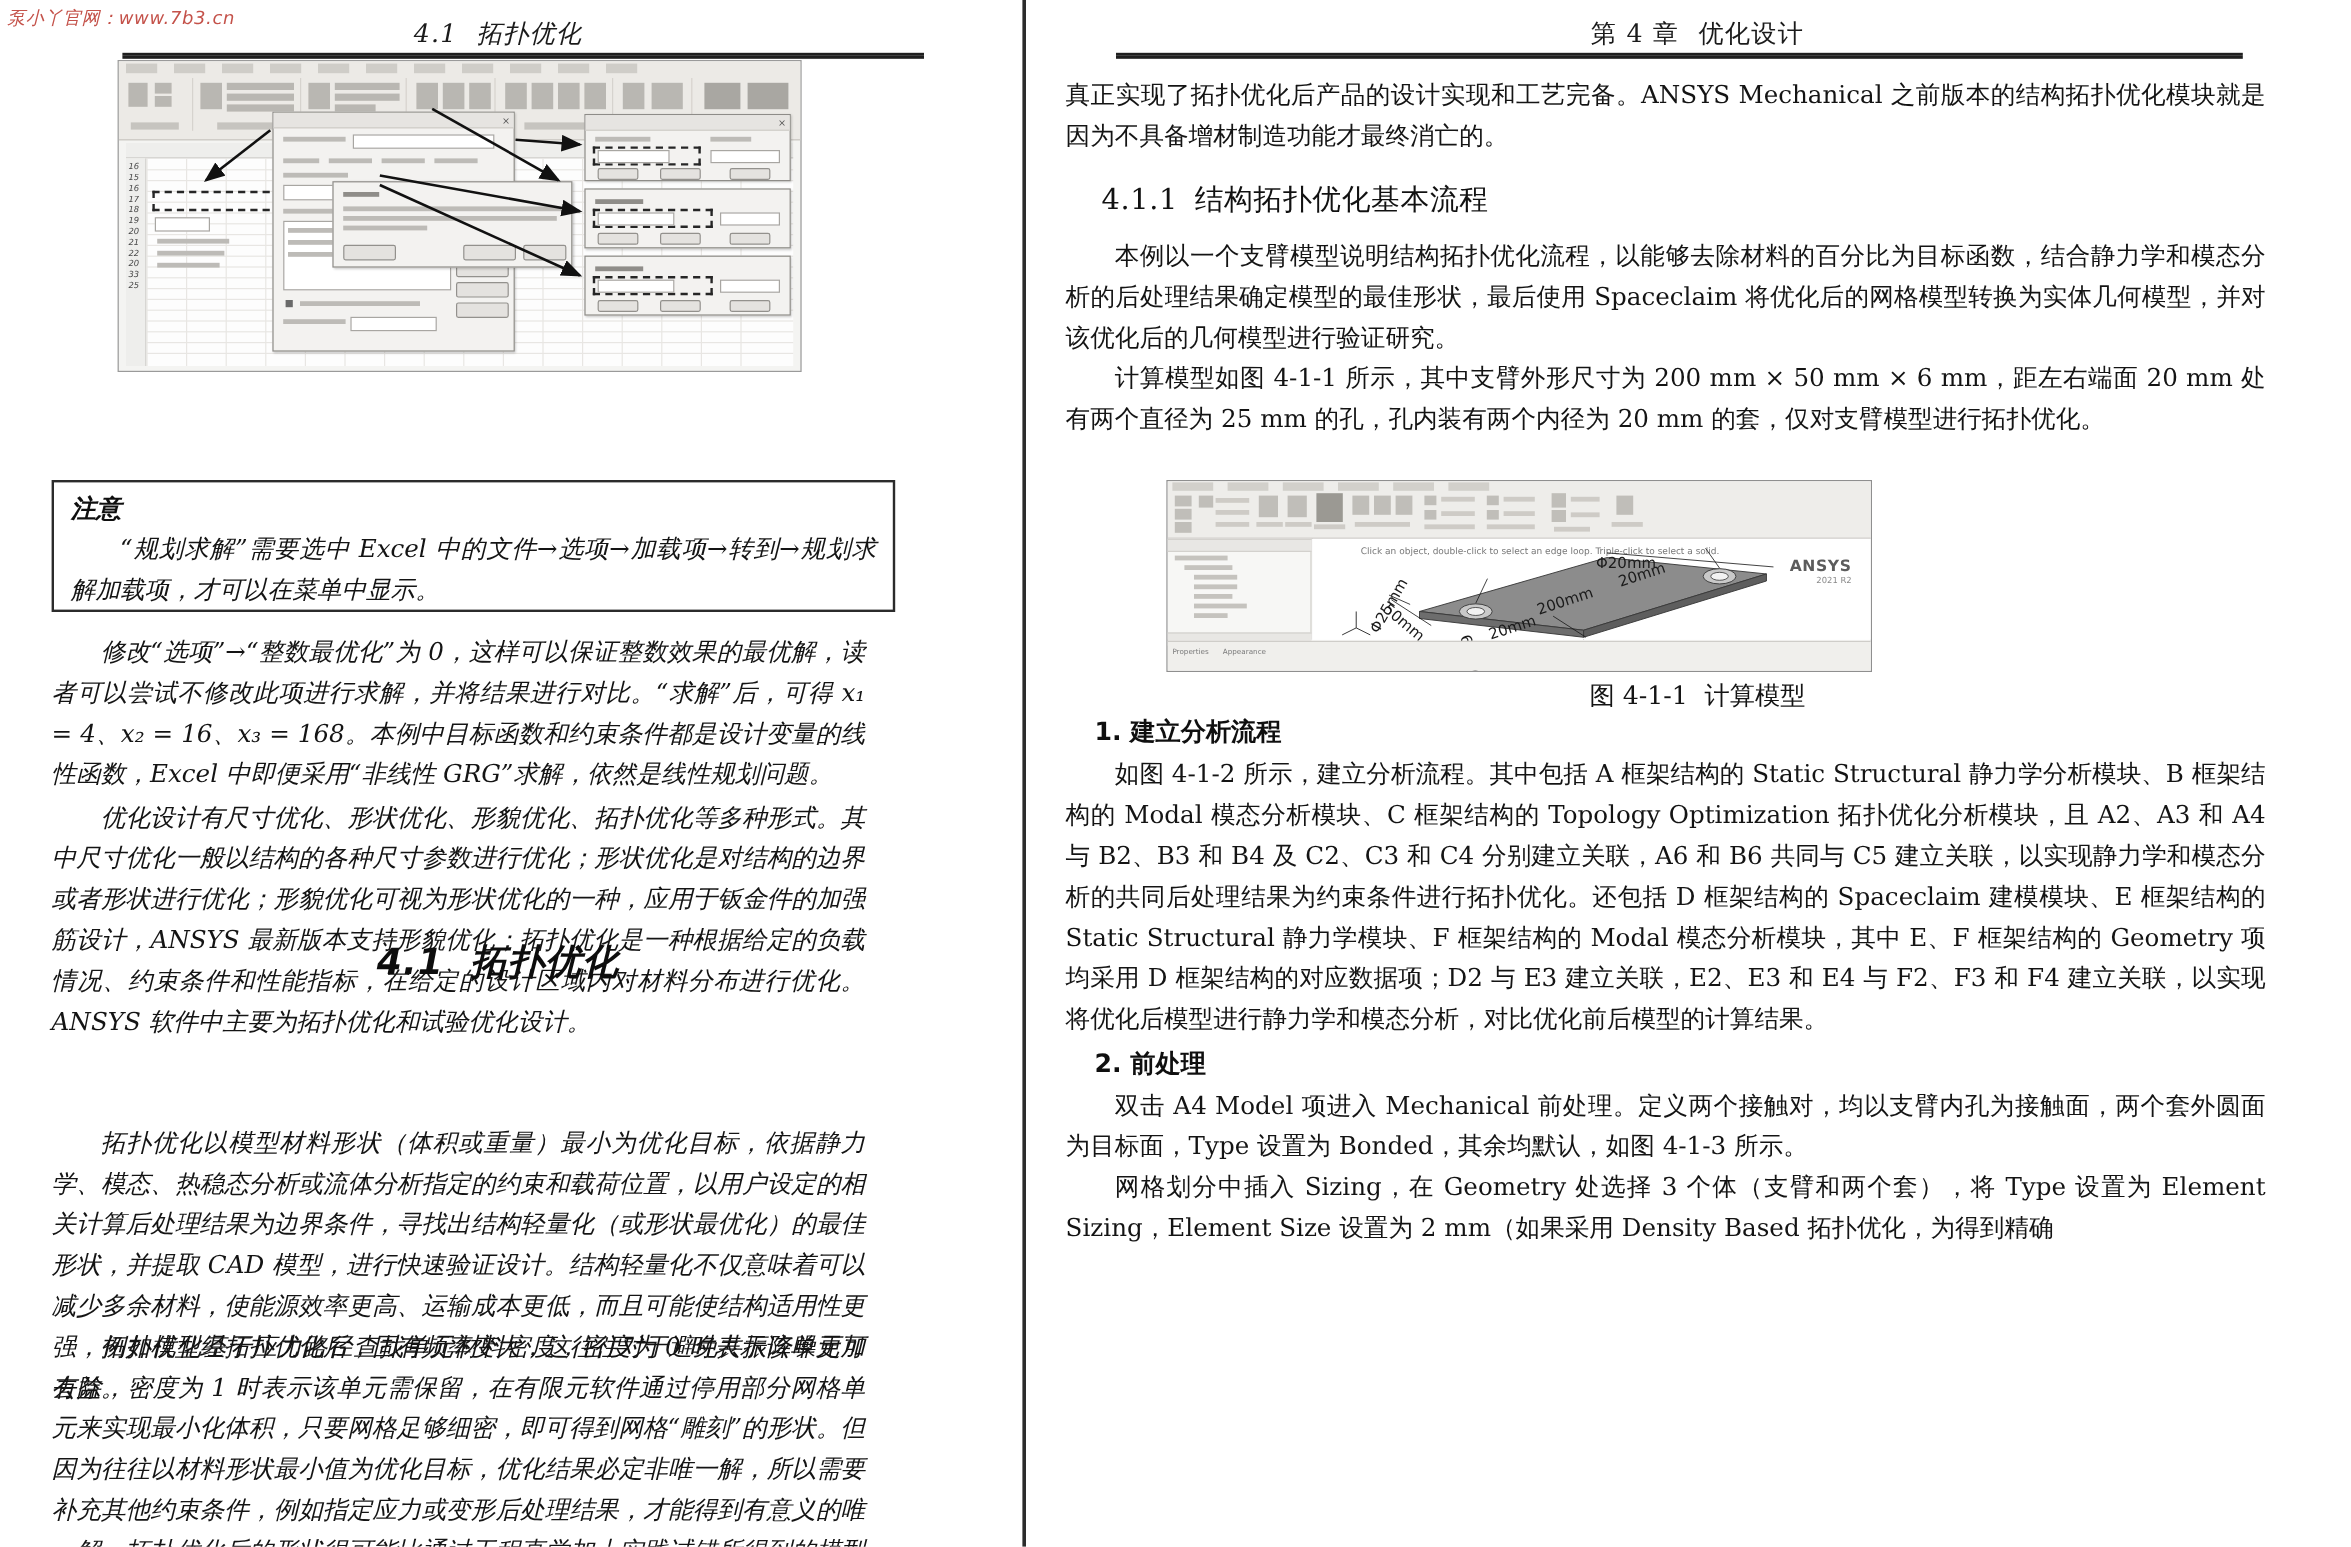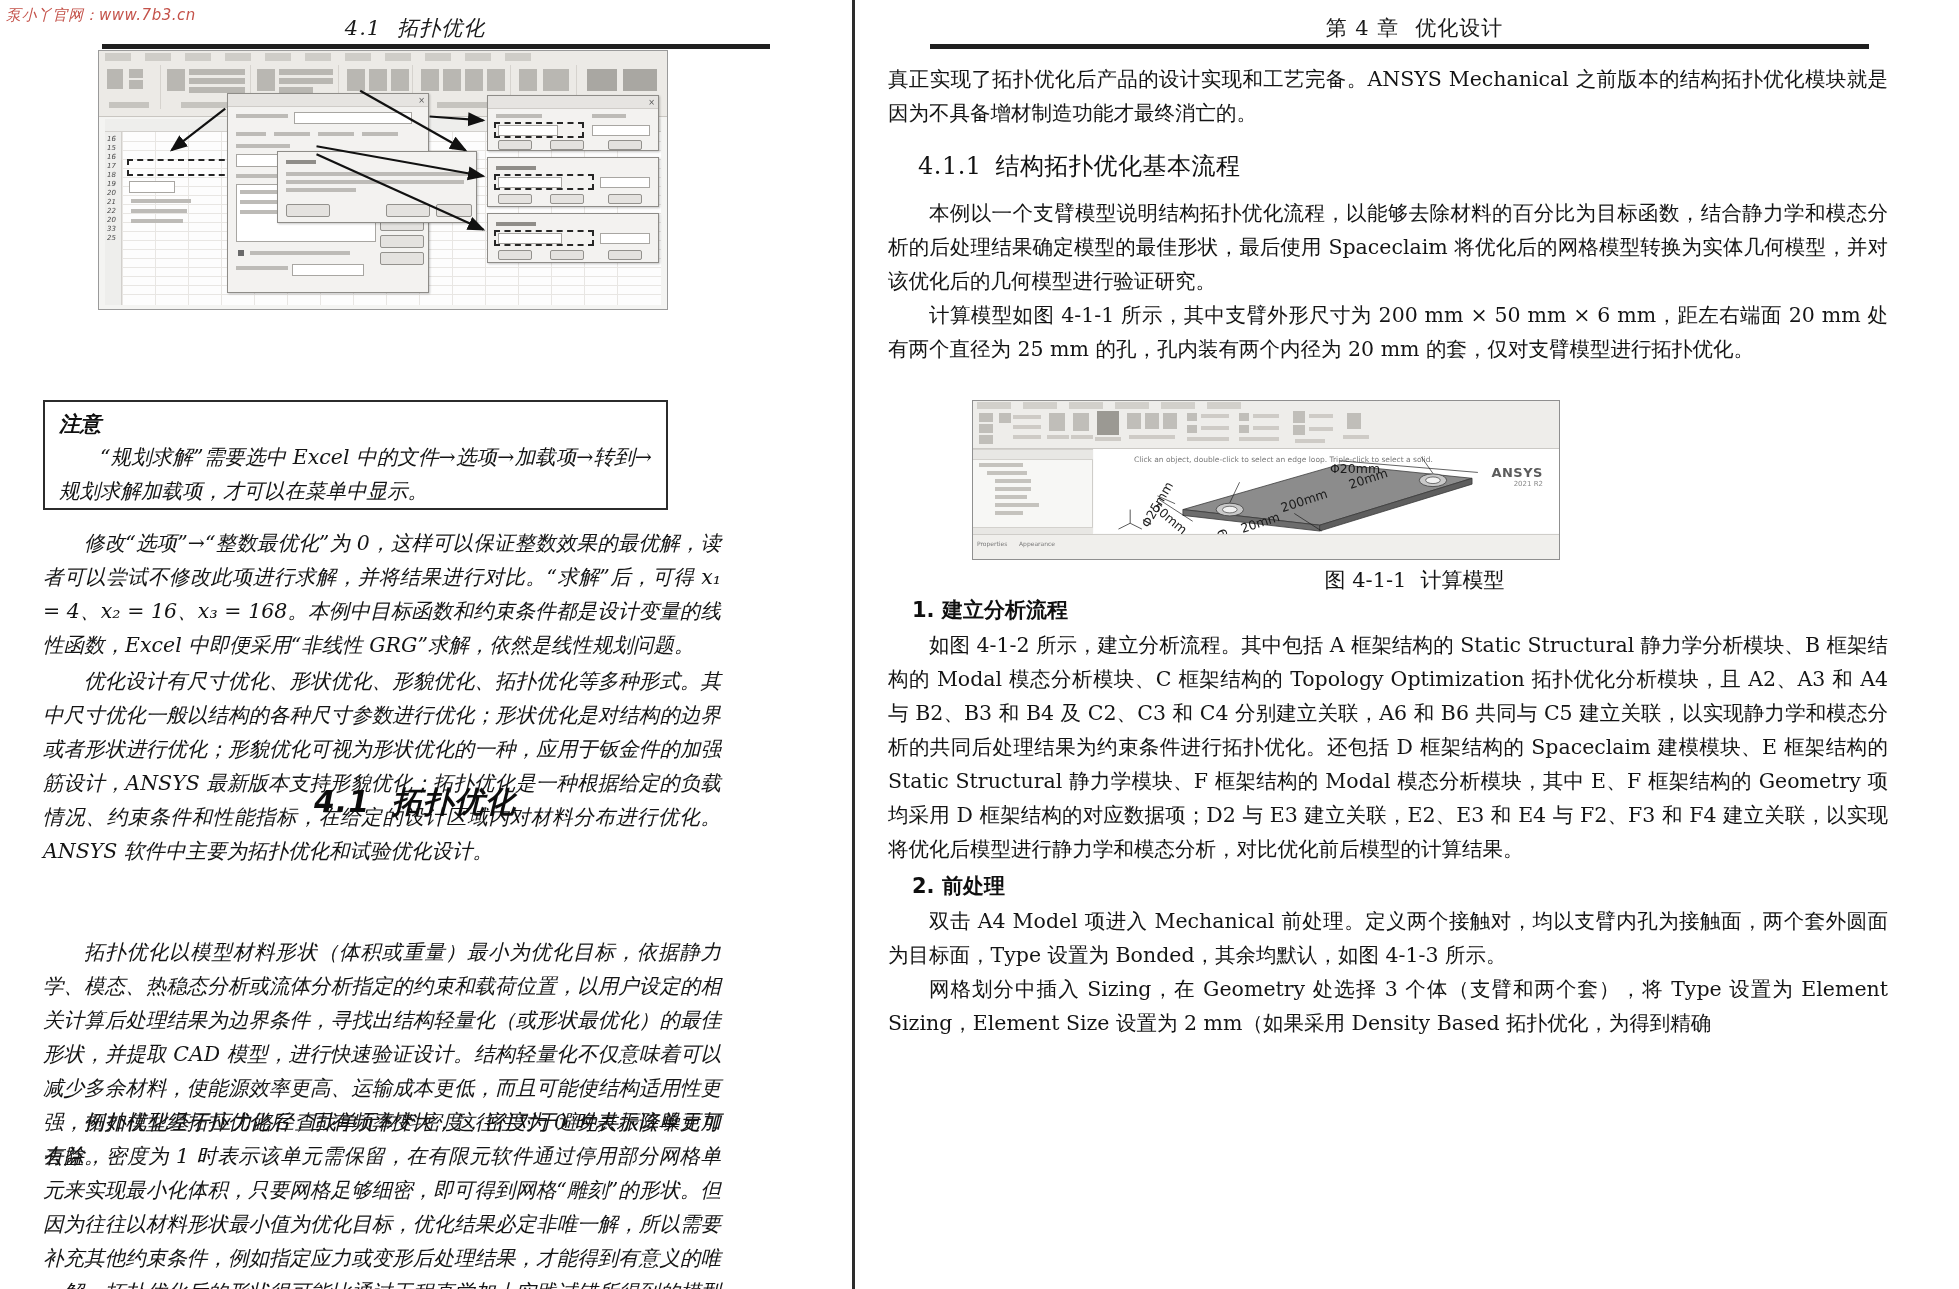--- a/index.html
+++ b/index.html
@@ -371,21 +371,21 @@
         </defs>
         <path d="M126,58 L72,100" stroke="#111" stroke-width="2.2" fill="none" marker-end="url(#ah)"></path>
         <path d="M332,66 L386,70" stroke="#111" stroke-width="2.2" fill="none" marker-end="url(#ah)"></path>
         <path d="M218,96 L386,126" stroke="#111" stroke-width="2.2" fill="none" marker-end="url(#ah)"></path>
         <path d="M218,104 L386,180" stroke="#111" stroke-width="2.2" fill="none" marker-end="url(#ah)"></path>
         <path d="M262,40 L368,100" stroke="#111" stroke-width="2.2" fill="none" marker-end="url(#ah)"></path>
       </svg>
     </div>
 
 
-    <div class="notebox" style="left:43px; top:400px; width:625px; height:110px;">
+    <div class="notebox" style="left:43px; top:400px; width:703px; height:110px;">
       <div class="nb-title">注意</div>
       <div class="nb-body">“规划求解”需要选中 Excel 中的文件→选项→加载项→转到→规划求解加载项，才可以在菜单中显示。</div>
     </div>
 
     <div class="col" style="left:43px; top:526px; width:678px;">
       <p class="indent">修改“选项”→“整数最优化”为 0，这样可以保证整数效果的最优解，读者可以尝试不修改此项进行求解，并将结果进行对比。“求解”后，可得 x₁ = 4、x₂ = 16、x₃ = 168。本例中目标函数和约束条件都是设计变量的线性函数，Excel 中即便采用“非线性 GRG”求解，依然是线性规划问题。</p>
     </div>
 
     <div class="col" style="left:43px; top:664px; width:678px;">
       <p class="indent">优化设计有尺寸优化、形状优化、形貌优化、拓扑优化等多种形式。其中尺寸优化一般以结构的各种尺寸参数进行优化；形状优化是对结构的边界或者形状进行优化；形貌优化可视为形状优化的一种，应用于钣金件的加强筋设计，ANSYS 最新版本支持形貌优化；拓扑优化是一种根据给定的负载情况、约束条件和性能指标，在给定的设计区域内对材料分布进行优化。ANSYS 软件中主要为拓扑优化和试验优化设计。</p>

